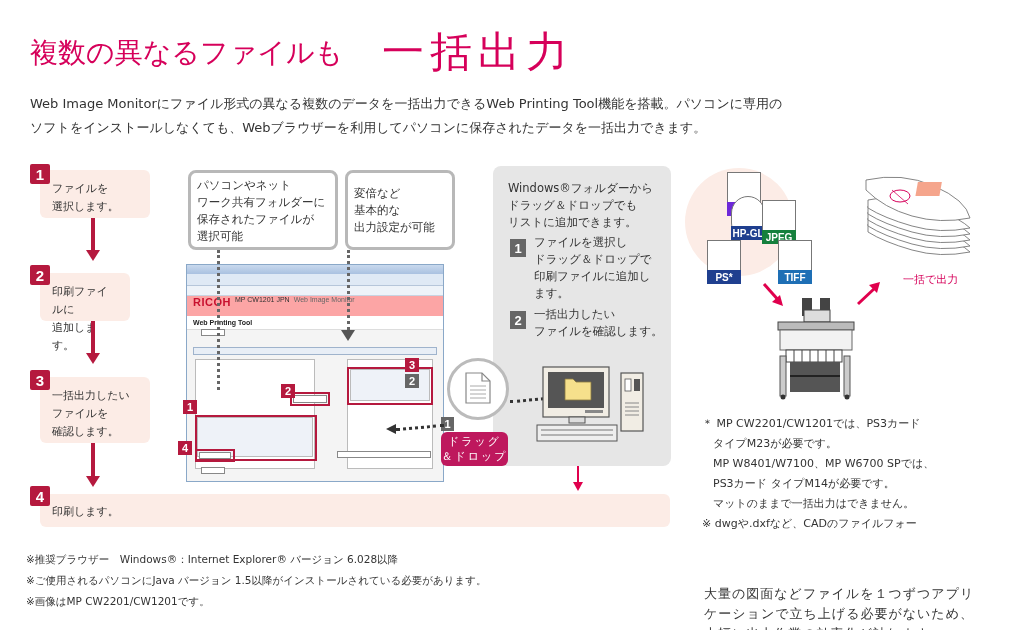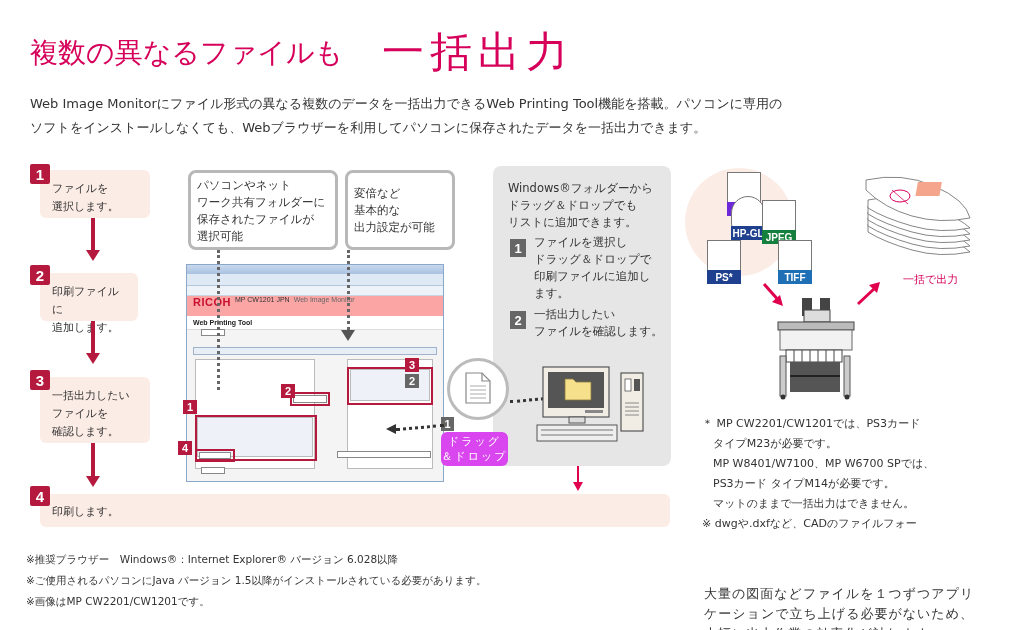--- a/index.html
+++ b/index.html
@@ -51,21 +51,21 @@
 </div>
 
 <div class="abs step-box" style="left:40px;top:170px;width:110px;height:48px;">
   <div>ファイルを</div>
   <div>選択します。</div>
 </div>
 <div class="abs num" style="left:30px;top:164px;">1</div>
 <div class="abs vline" style="left:91px;top:218px;height:34px;"></div>
 <div class="abs arrow-down" style="left:86px;top:250px;"></div>
 
-<div class="abs step-box" style="left:40px;top:273px;width:98px;height:48px;">
+<div class="abs step-box" style="left:40px;top:273px;width:90px;height:48px;">
   <div>印刷ファイルに</div>
   <div>追加します。</div>
 </div>
 <div class="abs num" style="left:30px;top:265px;">2</div>
 <div class="abs vline" style="left:91px;top:321px;height:34px;"></div>
 <div class="abs arrow-down" style="left:86px;top:353px;"></div>
 
 <div class="abs step-box" style="left:40px;top:377px;width:110px;height:66px;">
   <div>一括出力したい</div>
   <div>ファイルを</div>
@@ -149,21 +149,21 @@
 <div class="abs" style="left:447px;top:358px;width:62px;height:62px;border-radius:50%;background:#fff;border:3px solid #bbb;"></div>
 <svg class="abs" style="left:465px;top:372px;" width="26" height="32" viewBox="0 0 26 32">
   <path d="M1 1 H17 L25 9 V31 H1 Z" fill="#fff" stroke="#888" stroke-width="1.2"></path>
   <path d="M17 1 V9 H25" fill="none" stroke="#888" stroke-width="1.2"></path>
   <line x1="5" y1="14" x2="21" y2="14" stroke="#aaa"></line>
     <line x1="5" y1="18" x2="21" y2="18" stroke="#aaa"></line>
   <line x1="5" y1="22" x2="21" y2="22" stroke="#aaa"></line>
     <line x1="5" y1="26" x2="21" y2="26" stroke="#aaa"></line>
 </svg>
 <div class="abs" style="left:441px;top:417px;width:13px;height:14px;background:#666;color:#fff;font-size:11px;font-weight:bold;text-align:center;line-height:14px;font-family:'Liberation Sans',sans-serif;">1</div>
-<div class="abs" style="left:441px;top:432px;width:67px;height:34px;background:#d946ef;border-radius:6px;color:#fff;font-size:11px;line-height:15px;text-align:center;padding-top:2px;letter-spacing:2px;">
+<div class="abs" style="left:441px;top:432px;width:67px;height:34px;background:#be185d;border-radius:6px;color:#fff;font-size:11px;line-height:15px;text-align:center;padding-top:2px;letter-spacing:2px;">
   <div>ドラッグ</div>
   <div>＆ドロップ</div>
 </div>
 
 <div class="abs" style="left:396px;top:426px;width:48px;border-top:3px dotted #333;transform:rotate(-5deg);"></div>
 <div class="abs" style="left:386px;top:424px;width:0;height:0;border-top:5px solid transparent;border-bottom:5px solid transparent;border-right:10px solid #333;"></div>
 <div class="abs" style="left:510px;top:398px;width:52px;border-top:3px dotted #333;transform:rotate(-5deg);"></div>
 
 <svg class="abs" style="left:535px;top:365px;" width="115" height="80" viewBox="0 0 115 80">
   <rect x="8" y="2" width="66" height="50" fill="#f1ede4" stroke="#555" stroke-width="1.2"></rect>

